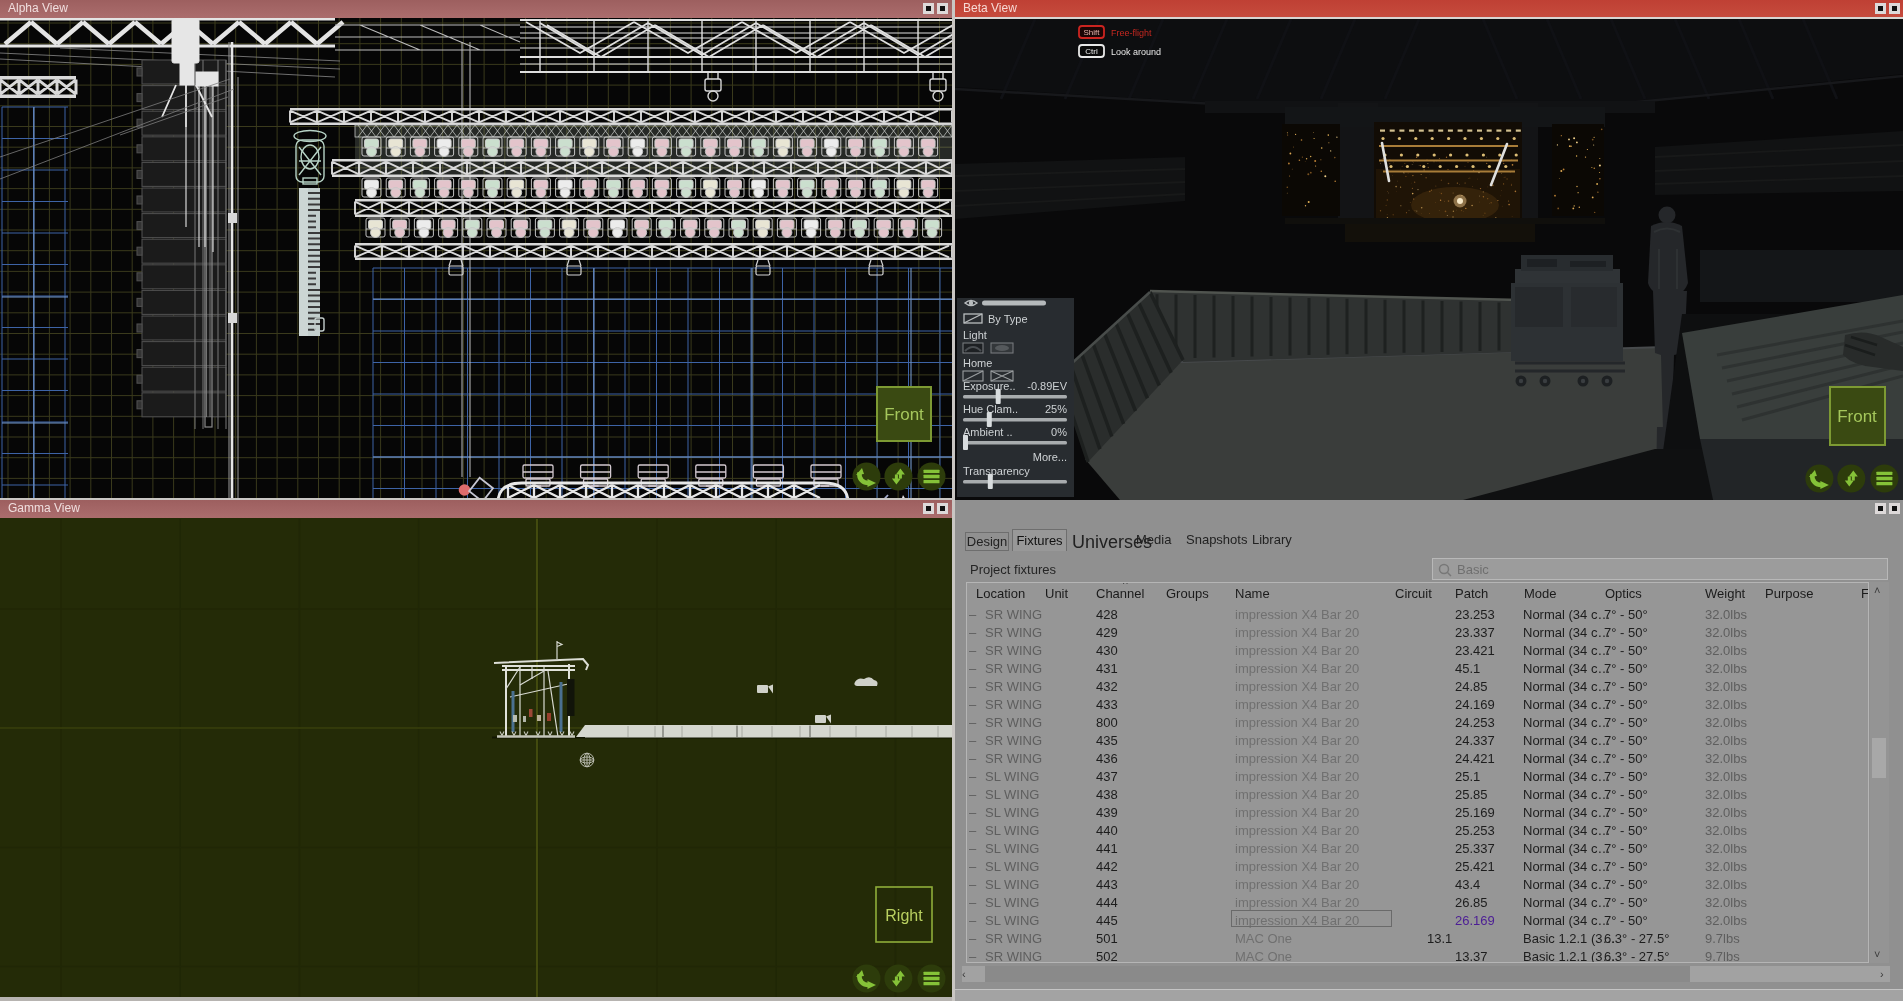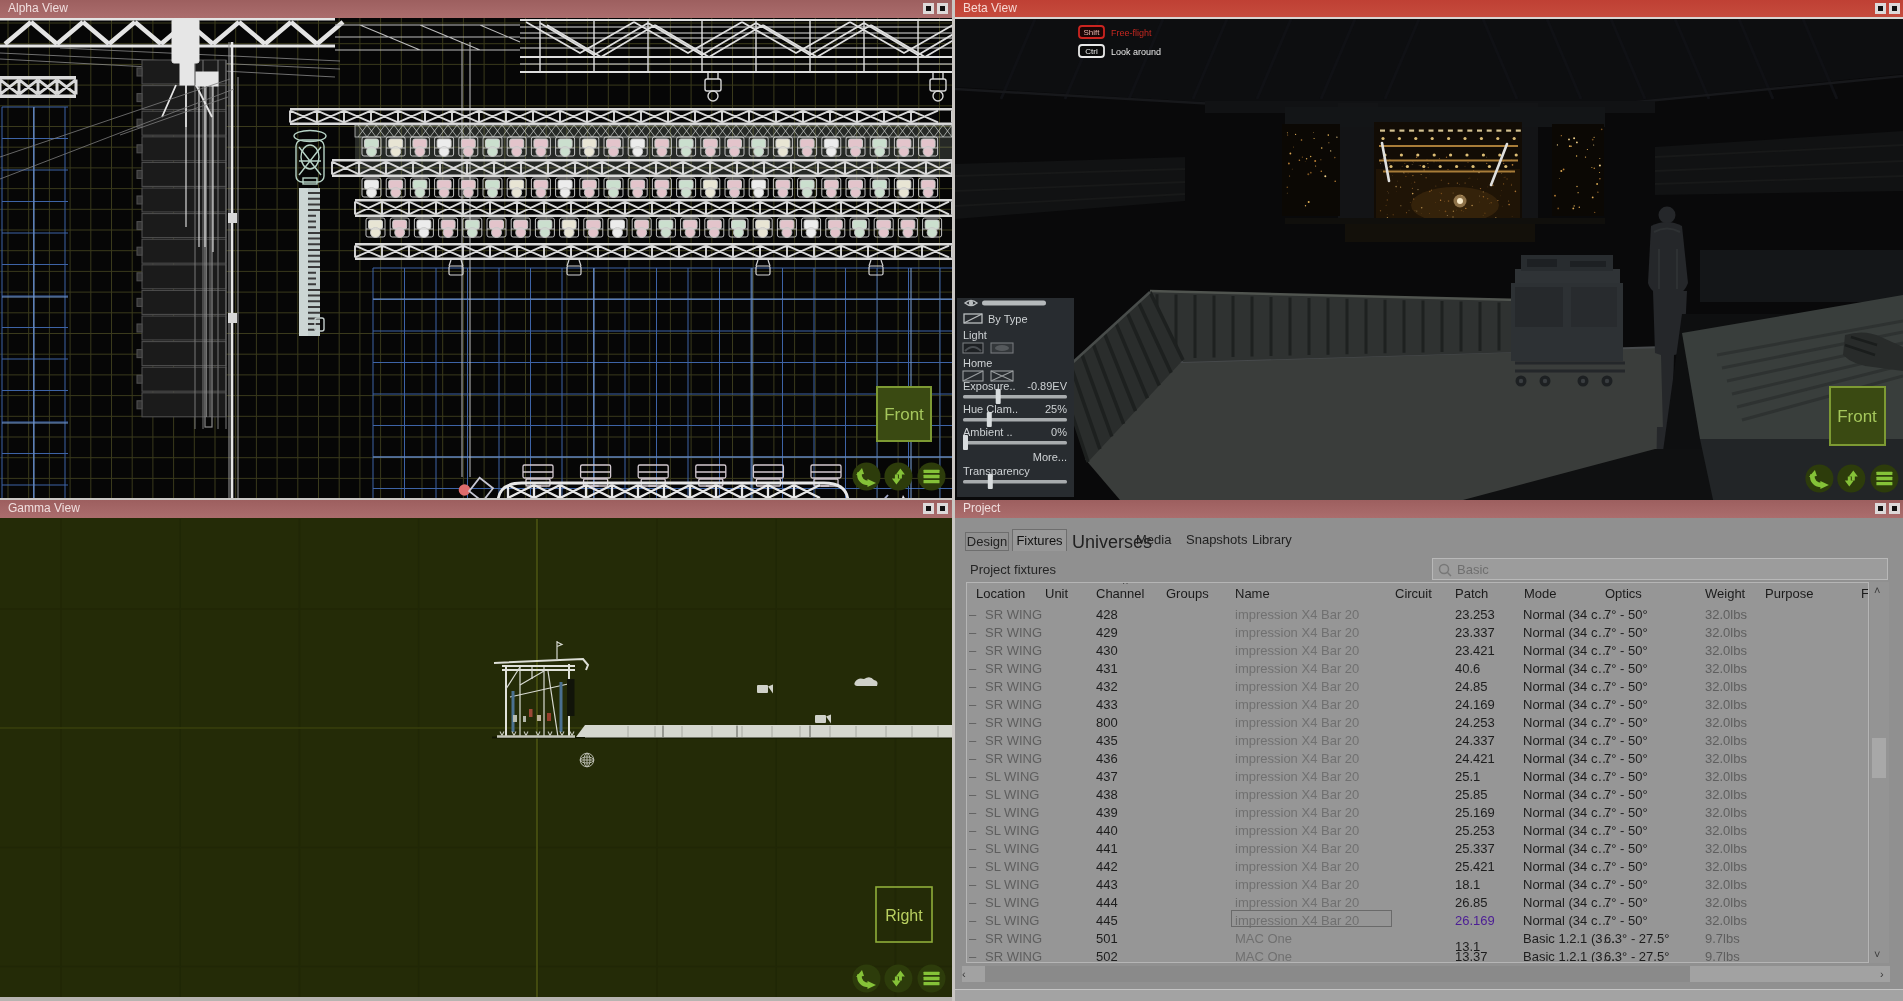--- a/index.html
+++ b/index.html
@@ -970,21 +970,20 @@
 <rect x="923.5" y="457.8" width="16" height="3.4" rx="0.5"></rect>
 <rect x="923.5" y="462.9" width="16" height="3.4" rx="0.5"></rect>
 </g>
 </svg>
 <div class="titlebar" style="left:0;top:0;width:952px;">Gamma View</div>
 <div class="tbtn" style="left:923px;"></div>
       <div class="tbtn" style="left:937px;"></div>
 </div>
 <div class="abs" style="left:0;top:997px;width:952px;height:4px;background:#b7b4b1;"></div>
 <div class="abs" style="left:955px;top:500px;width:948px;height:501px;background:#909090;font-family:'Liberation Sans',sans-serif;">
-<div class="titlebar" style="left:0;top:0;width:948px;">Project</div>
 <div class="tbtn" style="left:920px;"></div>
       <div class="tbtn" style="left:934px;"></div>
 <div class="abs" style="left:10px;top:32px;width:44px;height:19px;border:1px solid #6e6e6e;font-size:13px;color:#222;text-align:center;line-height:18px;">Design</div>
 <div class="abs" style="left:57px;top:29px;width:55px;height:22px;border:1px solid #6e6e6e;border-bottom:none;background:#989898;font-size:13px;color:#111;text-align:center;line-height:21px;">Fixtures</div>
 <div class="abs" style="left:117px;top:32px;font-size:18px;color:#222;">Universes</div>
 <div class="abs" style="left:181px;top:32px;font-size:13px;color:#222;">Media</div>
 <div class="abs" style="left:231px;top:32px;font-size:13px;color:#222;">Snapshots</div>
 <div class="abs" style="left:297px;top:32px;font-size:13px;color:#222;">Library</div>
 <div class="abs" style="left:15px;top:62px;font-size:13px;color:#252525;">Project fixtures</div>
 <div class="abs" style="left:477px;top:58px;width:456px;height:22px;background:#9c9c9c;border:1px solid #b8b8b8;">
@@ -1038,21 +1037,21 @@
 <span class="abs" style="left:488px;top:2px;color:#1d1d1d;">23.421</span>
 <span class="abs" style="left:556px;top:2px;color:#1d1d1d;">Normal (34 c…</span>
 <span class="abs" style="left:637px;top:2px;color:#1d1d1d;">7° - 50°</span>
 <span class="abs" style="left:738px;top:2px;color:#5e5e5e;">32.0lbs</span>
 </div>
 <div class="abs" style="left:0;top:76.0px;width:903px;height:18px;">
 <span class="abs" style="left:2px;top:2px;color:#5e5e5e;">–</span>
 <span class="abs" style="left:18px;top:2px;color:#5e5e5e;">SR WING</span>
 <span class="abs" style="left:129px;top:2px;color:#1d1d1d;">431</span>
 <span class="abs" style="left:268px;top:2px;color:#707070;">impression X4 Bar 20</span>
-<span class="abs" style="left:488px;top:2px;color:#1d1d1d;">40.6</span>
+<span class="abs" style="left:488px;top:2px;color:#1d1d1d;">45.1</span>
 <span class="abs" style="left:556px;top:2px;color:#1d1d1d;">Normal (34 c…</span>
 <span class="abs" style="left:637px;top:2px;color:#1d1d1d;">7° - 50°</span>
 <span class="abs" style="left:738px;top:2px;color:#5e5e5e;">32.0lbs</span>
 </div>
 <div class="abs" style="left:0;top:94.0px;width:903px;height:18px;">
 <span class="abs" style="left:2px;top:2px;color:#5e5e5e;">–</span>
 <span class="abs" style="left:18px;top:2px;color:#5e5e5e;">SR WING</span>
 <span class="abs" style="left:129px;top:2px;color:#1d1d1d;">432</span>
 <span class="abs" style="left:268px;top:2px;color:#707070;">impression X4 Bar 20</span>
 <span class="abs" style="left:488px;top:2px;color:#1d1d1d;">24.85</span>
@@ -1158,21 +1157,21 @@
 <span class="abs" style="left:488px;top:2px;color:#1d1d1d;">25.421</span>
 <span class="abs" style="left:556px;top:2px;color:#1d1d1d;">Normal (34 c…</span>
 <span class="abs" style="left:637px;top:2px;color:#1d1d1d;">7° - 50°</span>
 <span class="abs" style="left:738px;top:2px;color:#5e5e5e;">32.0lbs</span>
 </div>
 <div class="abs" style="left:0;top:292.0px;width:903px;height:18px;">
 <span class="abs" style="left:2px;top:2px;color:#5e5e5e;">–</span>
 <span class="abs" style="left:18px;top:2px;color:#5e5e5e;">SL WING</span>
 <span class="abs" style="left:129px;top:2px;color:#1d1d1d;">443</span>
 <span class="abs" style="left:268px;top:2px;color:#707070;">impression X4 Bar 20</span>
-<span class="abs" style="left:488px;top:2px;color:#1d1d1d;">18.1</span>
+<span class="abs" style="left:488px;top:2px;color:#1d1d1d;">43.4</span>
 <span class="abs" style="left:556px;top:2px;color:#1d1d1d;">Normal (34 c…</span>
 <span class="abs" style="left:637px;top:2px;color:#1d1d1d;">7° - 50°</span>
 <span class="abs" style="left:738px;top:2px;color:#5e5e5e;">32.0lbs</span>
 </div>
 <div class="abs" style="left:0;top:310.0px;width:903px;height:18px;">
 <span class="abs" style="left:2px;top:2px;color:#5e5e5e;">–</span>
 <span class="abs" style="left:18px;top:2px;color:#5e5e5e;">SL WING</span>
 <span class="abs" style="left:129px;top:2px;color:#1d1d1d;">444</span>
 <span class="abs" style="left:268px;top:2px;color:#707070;">impression X4 Bar 20</span>
 <span class="abs" style="left:488px;top:2px;color:#1d1d1d;">26.85</span>
@@ -1188,21 +1187,21 @@
 <span class="abs" style="left:488px;top:2px;color:#4c1d95;">26.169</span>
 <span class="abs" style="left:556px;top:2px;color:#1d1d1d;">Normal (34 c…</span>
 <span class="abs" style="left:637px;top:2px;color:#1d1d1d;">7° - 50°</span>
 <span class="abs" style="left:738px;top:2px;color:#5e5e5e;">32.0lbs</span>
 </div>
 <div class="abs" style="left:0;top:346.0px;width:903px;height:18px;">
 <span class="abs" style="left:2px;top:2px;color:#5e5e5e;">–</span>
 <span class="abs" style="left:18px;top:2px;color:#5e5e5e;">SR WING</span>
 <span class="abs" style="left:129px;top:2px;color:#1d1d1d;">501</span>
 <span class="abs" style="left:268px;top:2px;color:#707070;">MAC One</span>
-<span class="abs" style="left:488px;top:2px;color:#1d1d1d;margin-top:8px;">13.1</span>
+<span class="abs" style="left:460px;top:2px;color:#1d1d1d;">13.1</span>
 <span class="abs" style="left:556px;top:2px;color:#1d1d1d;">Basic 1.2.1 (3…</span>
 <span class="abs" style="left:637px;top:2px;color:#1d1d1d;">6.3° - 27.5°</span>
 <span class="abs" style="left:738px;top:2px;color:#5e5e5e;">9.7lbs</span>
 </div>
 <div class="abs" style="left:0;top:364.0px;width:903px;height:18px;">
 <span class="abs" style="left:2px;top:2px;color:#5e5e5e;">–</span>
 <span class="abs" style="left:18px;top:2px;color:#5e5e5e;">SR WING</span>
 <span class="abs" style="left:129px;top:2px;color:#1d1d1d;">502</span>
 <span class="abs" style="left:268px;top:2px;color:#707070;">MAC One</span>
 <span class="abs" style="left:488px;top:2px;color:#1d1d1d;">13.37</span>

